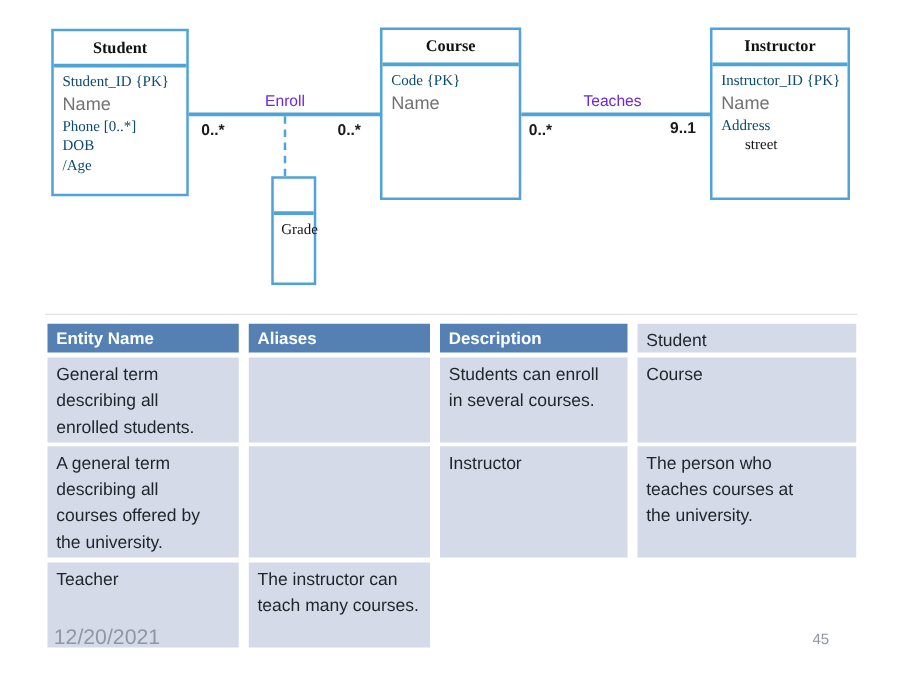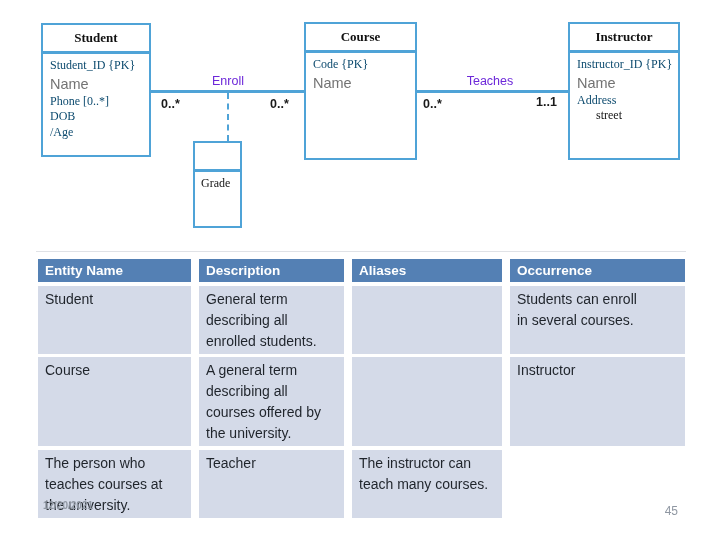--- a/index.html
+++ b/index.html
@@ -50,22 +50,22 @@
     font-weight:bold;font-size:13.5px;line-height:23px;
     padding-left:7px;box-sizing:border-box;
   }
   .td{
     background:var(--row-bg);color:var(--body-text);
     font-size:14px;line-height:21px;
     padding:3px 6px 0 7px;box-sizing:border-box;
     white-space:pre-line;
   }
   .footer-item{position:absolute;color:var(--footer-text);}
-  .footer-date{left:43px;top:500px;font-size:10px;font-weight:bold;}
-  .footer-num{left:650px;top:504px;width:28px;text-align:right;font-size:12px;}
+  .footer-date{left:43px;top:500px;font-size:17px;}
+  .footer-num{left:650px;top:504px;width:28px;text-align:left;font-size:12px;}
 </style>
 </head>
 <body>
 
 <div class="slide">
 
   <div>
 
     <div class="entity" style="left:41px;top:23px;width:110px;height:134px">
       <div class="entity-title">Student</div>
@@ -97,36 +97,35 @@
     </div>
 
     <div class="rel-line" style="left:151px;top:90px;width:153px"></div>
     <div class="rel-label" style="left:200px;top:74px;width:56px">Enroll</div>
     <div class="mult" style="left:161px;top:97px">0..*</div>
     <div class="mult" style="left:270px;top:97px">0..*</div>
 
     <div class="rel-line" style="left:417px;top:90px;width:151px"></div>
     <div class="rel-label" style="left:460px;top:74px;width:60px">Teaches</div>
     <div class="mult" style="left:423px;top:97px">0..*</div>
-    <div class="mult" style="left:536px;top:95px">1..1</div>
+    <div class="mult" style="left:536px;top:95px">9..1</div>
 
     <div class="rel-dash" style="left:227px;top:93px;height:48px"></div>
-    <div class="assoc-box" style="left:193px;top:141px;width:49px;height:87px">
+    <div class="assoc-box" style="left:217px;top:141px;width:36px;height:87px">
       <div class="assoc-top"></div>
       <div class="assoc-attr">Grade</div>
     </div>
 
     <div class="faint-line" style="left:36px;top:251px;width:650px"></div>
   </div>
 
   <div class="dict">
     <div class="th">Entity Name</div>
+    <div class="th">Aliases</div>
     <div class="th">Description</div>
-    <div class="th">Aliases</div>
-    <div class="th">Occurrence</div>
 
     <div class="td">Student</div>
     <div class="td">General term
 describing all
 enrolled students.</div>
     <div class="td"></div>
     <div class="td">Students can enroll
 in several courses.</div>
 
     <div class="td">Course</div>

